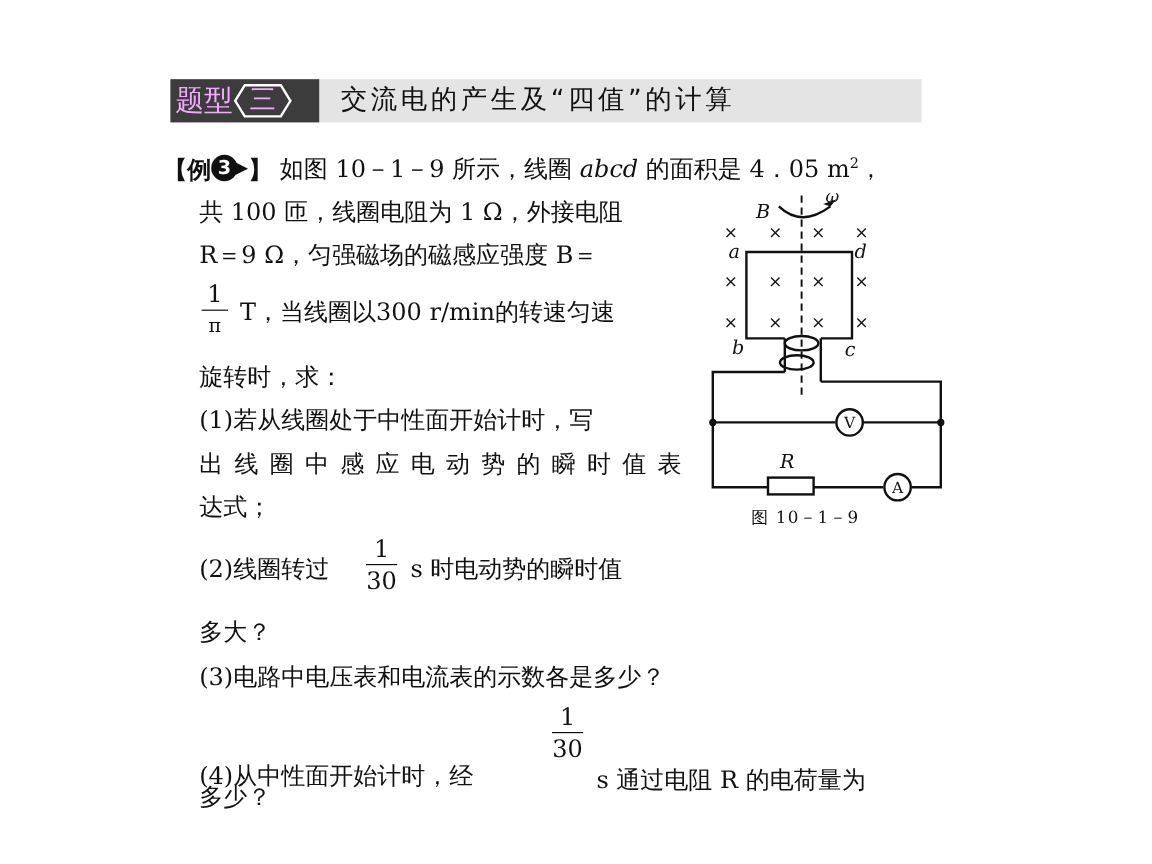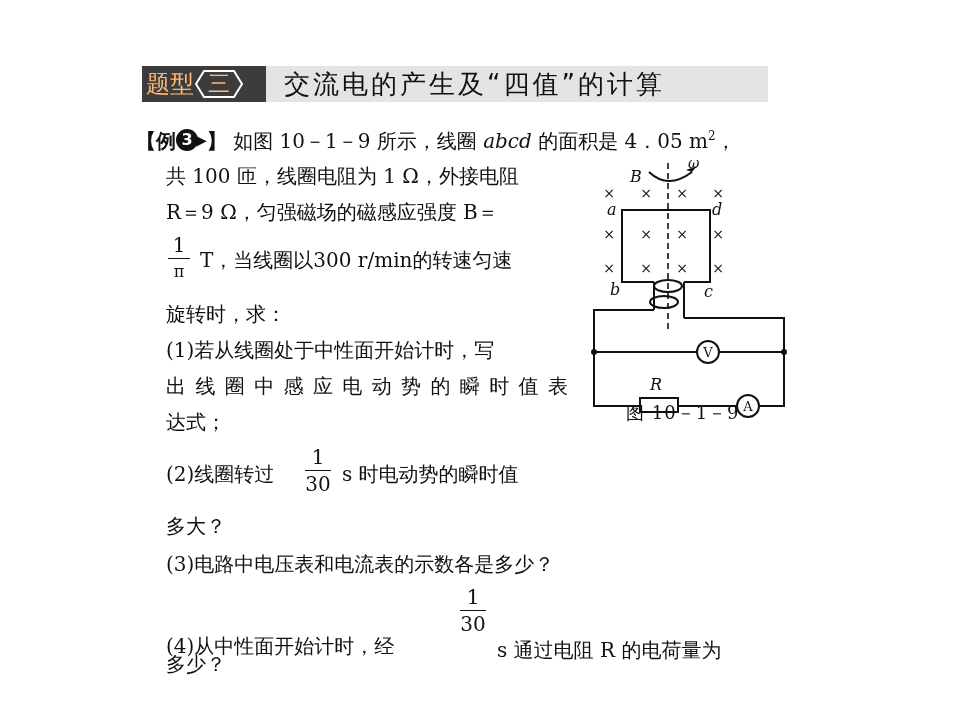--- a/index.html
+++ b/index.html
@@ -6,47 +6,47 @@
   body {
     width: 960px; height: 720px; background: #ffffff; position: relative; overflow: hidden;
     font-family: "DejaVu Serif", "Liberation Serif", serif; color: #111;
   }
   .header-bar {
     position: absolute; left: 142px; top: 66px; width: 626px; height: 36px;
     background: #e4e4e4;
   }
   .header-tag {
     position: absolute; left: 0; top: 0; width: 124px; height: 36px; background: #3c3c3c;
-    color: #fdba74; font-family: "DejaVu Sans", sans-serif; font-size: 24px; line-height: 36px;
+    color: #f0abfc; font-family: "DejaVu Sans", sans-serif; font-size: 24px; line-height: 36px;
     padding-left: 4px; box-sizing: border-box; white-space: nowrap;
   }
   .header-tag .num {
     display: inline-block; position: relative; width: 50px; height: 30px; vertical-align: top; margin-top: 3px;
     text-align: center; line-height: 30px; font-size: 22px;
   }
   .header-tag .num svg { position: absolute; left: 0; top: 0; }
   .header-title {
     position: absolute; left: 142px; top: 0; height: 36px; line-height: 36px;
-    font-family: "DejaVu Sans", sans-serif; font-size: 26px; letter-spacing: 3px; color: #111;
+    font-family: "DejaVu Sans", sans-serif; font-size: 22px; letter-spacing: 3px; color: #111;
   }
   .line {
     position: absolute; font-size: 20px; white-space: nowrap; line-height: 28px;
   }
   .ex-label { font-family: "DejaVu Sans", sans-serif; font-weight: bold; }
   .ex-circle {
     display: inline-block; width: 22px; height: 22px; border-radius: 50%; background: #111; color: #fff;
     font-size: 16px; line-height: 22px; text-align: center; vertical-align: middle; margin-top: -4px;
   }
   .ex-arrow { display: inline-block; font-size: 14px; vertical-align: middle; margin-top: -4px; margin-left: -2px;}
   .ital { font-style: italic; }
   .frac {
     position: absolute; text-align: center; font-size: 20px; line-height: 22px;
   }
   .frac .bar { border-top: 1.5px solid #111; margin: 2px 0; }
-  .caption { position: absolute; left: 626px; top: 401px; font-size: 18px; letter-spacing: 1px; }
+  .caption { position: absolute; left: 626px; top: 423px; font-size: 14px; letter-spacing: 1px; }
   .just { text-align: justify; text-align-last: justify; }
 </style>
 </head>
 <body>
 
 <div class="header-bar">
   <div class="header-tag">
     <span>题型</span><span class="num"><svg width="50" height="30">
           <polygon points="10,2 40,2 48,15 40,28 10,28 2,15" fill="none" stroke="#fff" stroke-width="2"></polygon>
         </svg><span style="position:relative;">三</span></span>

